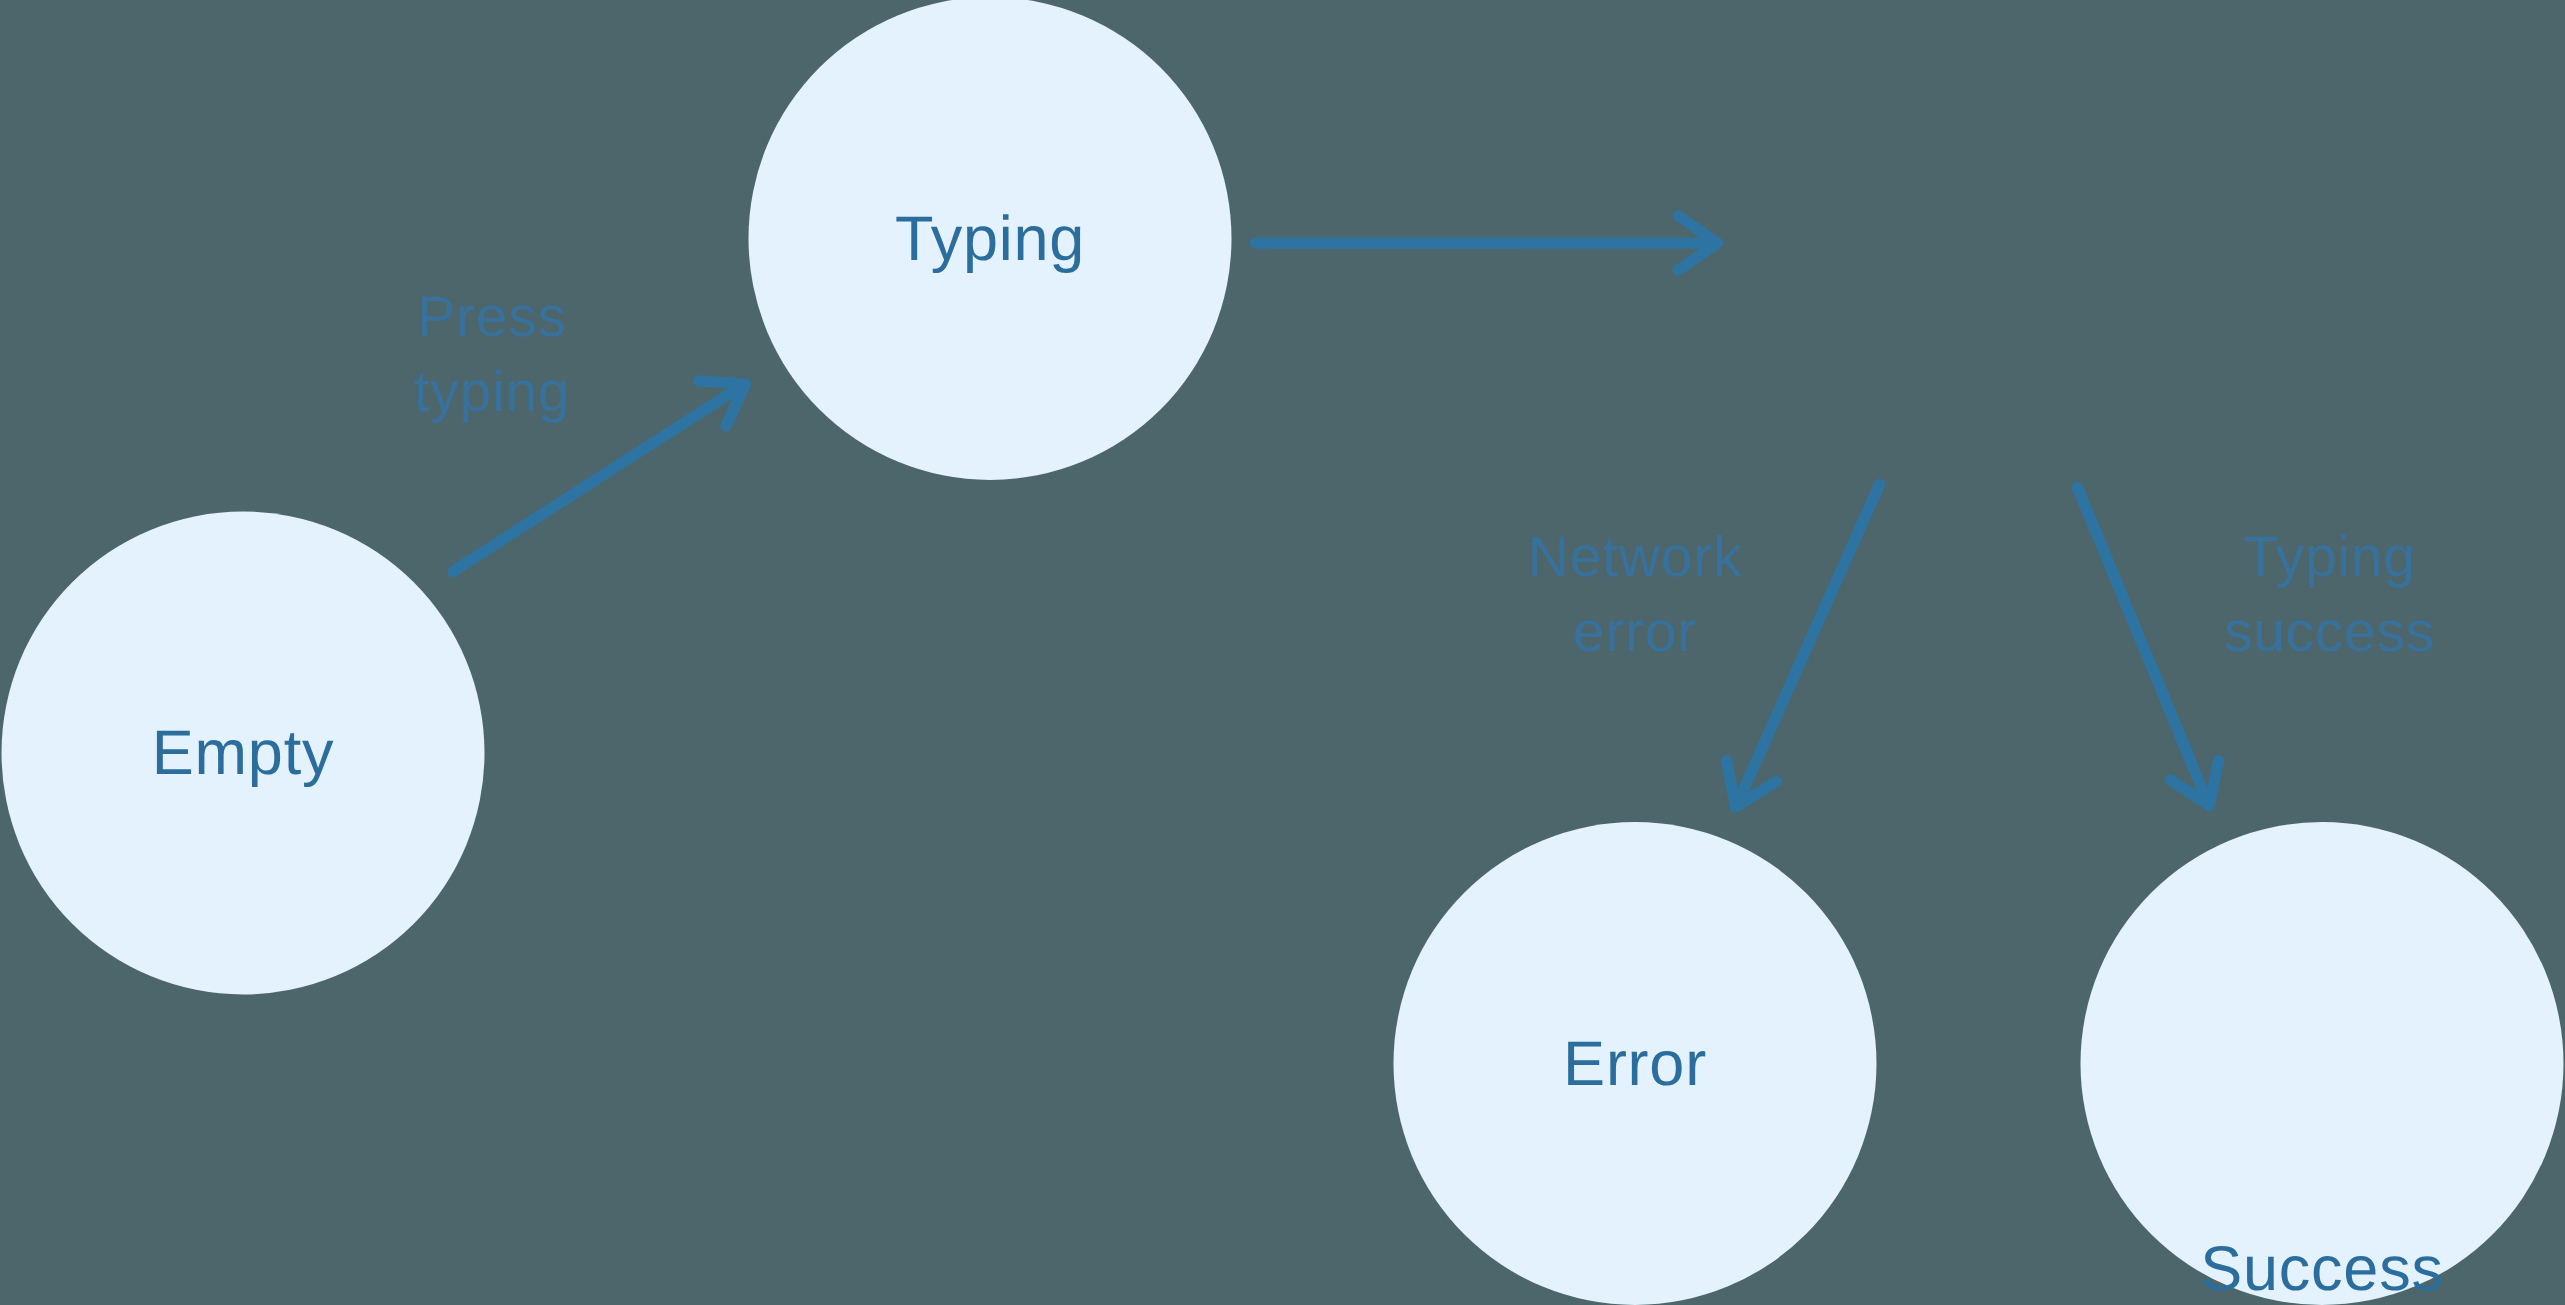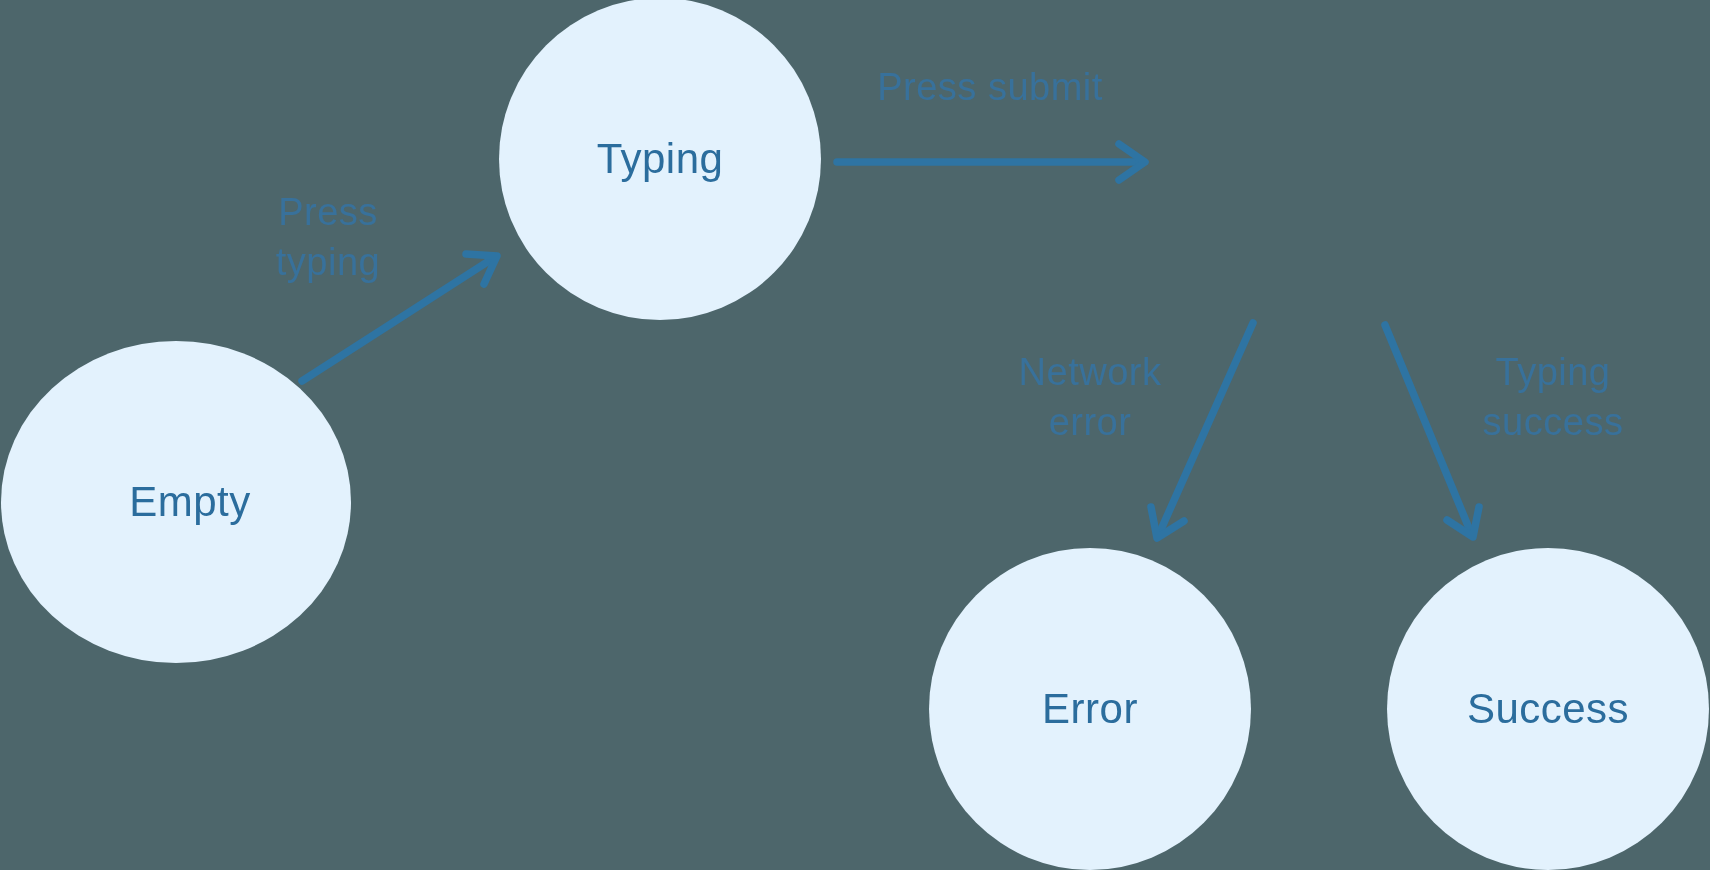--- a/index.html
+++ b/index.html
@@ -49,25 +49,25 @@
   }
   .t-label {
     position: absolute;
     color: var(--transition-label, #38719b);
     font-size: 38px;
     line-height: 50px;
     text-align: center;
     letter-spacing: 0.5px;
   }
   
-  .node-empty      { left: 1px;    top: 341px; padding-left: 28px; }
+  .node-empty      { left: 1px;    top: 341px; }
   .node-typing     { left: 499px;  top: -2px;  }
   .node-submitting { left: 1169px; top: 1px;   }
   .node-error      { left: 929px;  top: 548px; }
-  .node-success    { left: 1387px; top: 548px; }
+  .node-success    { left: 1387px; top: 548px; align-items: flex-end; }
   
   .label-start-typing    { left: 233px;  top: 187px; width: 190px; }
   .label-press-submit    { left: 830px;  top: 62px;  width: 320px; }
   .label-network-error   { left: 980px;  top: 347px; width: 220px; }
   .label-network-success { left: 1433px; top: 347px; width: 240px; }
 </style>
 </head>
 <body>
 
 <div class="stage">
@@ -107,19 +107,18 @@
   <div class="node node-error">
     <span class="node-label">Error</span>
   </div>
 
   <div class="node node-success">
     <span class="node-label">Success</span>
   </div>
 
   <div class="t-label label-start-typing">Press typing</div>
 
-  <div class="t-label label-press-submit">Press submit</div>
 
   <div class="t-label label-network-error">Network error</div>
 
   <div class="t-label label-network-success">Typing success</div>
 
 </div>
 
 </body></html>

